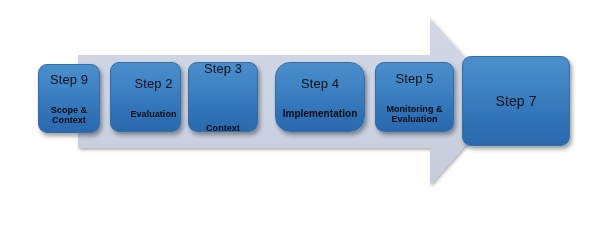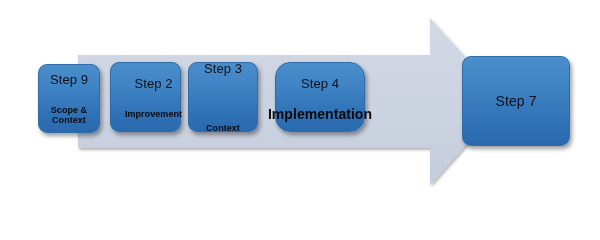--- a/index.html
+++ b/index.html
@@ -64,21 +64,21 @@
   #box-1 { left: 38px;  top: 64px;  width: 62px;  height: 69px; }
   #box-2 { left: 110px; top: 62px;  width: 71px;  height: 70px; padding-left: 19px; }
   #box-3 { left: 188px; top: 62px;  width: 70px;  height: 70px; gap: 29px; }
   #box-4 { left: 275px; top: 62px;  width: 90px;  height: 70px; border-radius: 15px; }
   #box-5 { left: 375px; top: 62px;  width: 79px;  height: 70px; }
   #box-6 { left: 462px; top: 56px;  width: 108px; height: 90px; }
 
   #box-6 .step-title { font-size: 14px; line-height: 17px; }
   #box-6 .step-sub { font-size: 9.5px; line-height: 11.5px; margin-top: 1px; }
 
-  #box-4 .step-sub { font-size: 14px; }
+  #box-4 .step-sub { font-size: 10px; }
 </style>
 </head>
 <body>
 
 <div id="canvas">
 
   <svg id="arrow-layer" viewBox="0 0 600 203" width="600" height="203" xmlns="http://www.w3.org/2000/svg">
     <defs>
       <filter id="arrowShadow" x="-20%" y="-20%" width="140%" height="140%">
         <feDropShadow dx="1.5" dy="2" stdDeviation="1.8" flood-color="#000000" flood-opacity="0.30"></feDropShadow>
@@ -92,31 +92,35 @@
     <polygon points="78,55 430,55 430,18 505,101 430,185 430,148 78,148" fill="url(#arrowGrad)" filter="url(#arrowShadow)"></polygon>
   </svg>
 
   <div class="step-box" id="box-1">
     <div class="step-title">Step 9</div>
     <div class="step-sub">Scope &amp; Context</div>
   </div>
 
   <div class="step-box" id="box-2">
     <div class="step-title">Step 2</div>
-    <div class="step-sub">Improvement</div>
+    <div class="step-sub">Evaluation</div>
   </div>
 
   <div class="step-box" id="box-3">
     <div class="step-title">Step 3</div>
     <div class="step-sub">Context</div>
   </div>
 
   <div class="step-box" id="box-4">
     <div class="step-title">Step 4</div>
     <div class="step-sub">Implementation</div>
   </div>
 
+  <div class="step-box" id="box-5">
+    <div class="step-title">Step 5</div>
+    <div class="step-sub">Monitoring &amp; Evaluation</div>
+  </div>
 
   <div class="step-box" id="box-6">
     <div class="step-title">Step 7</div>
   </div>
 
 </div>
 
 </body></html>

